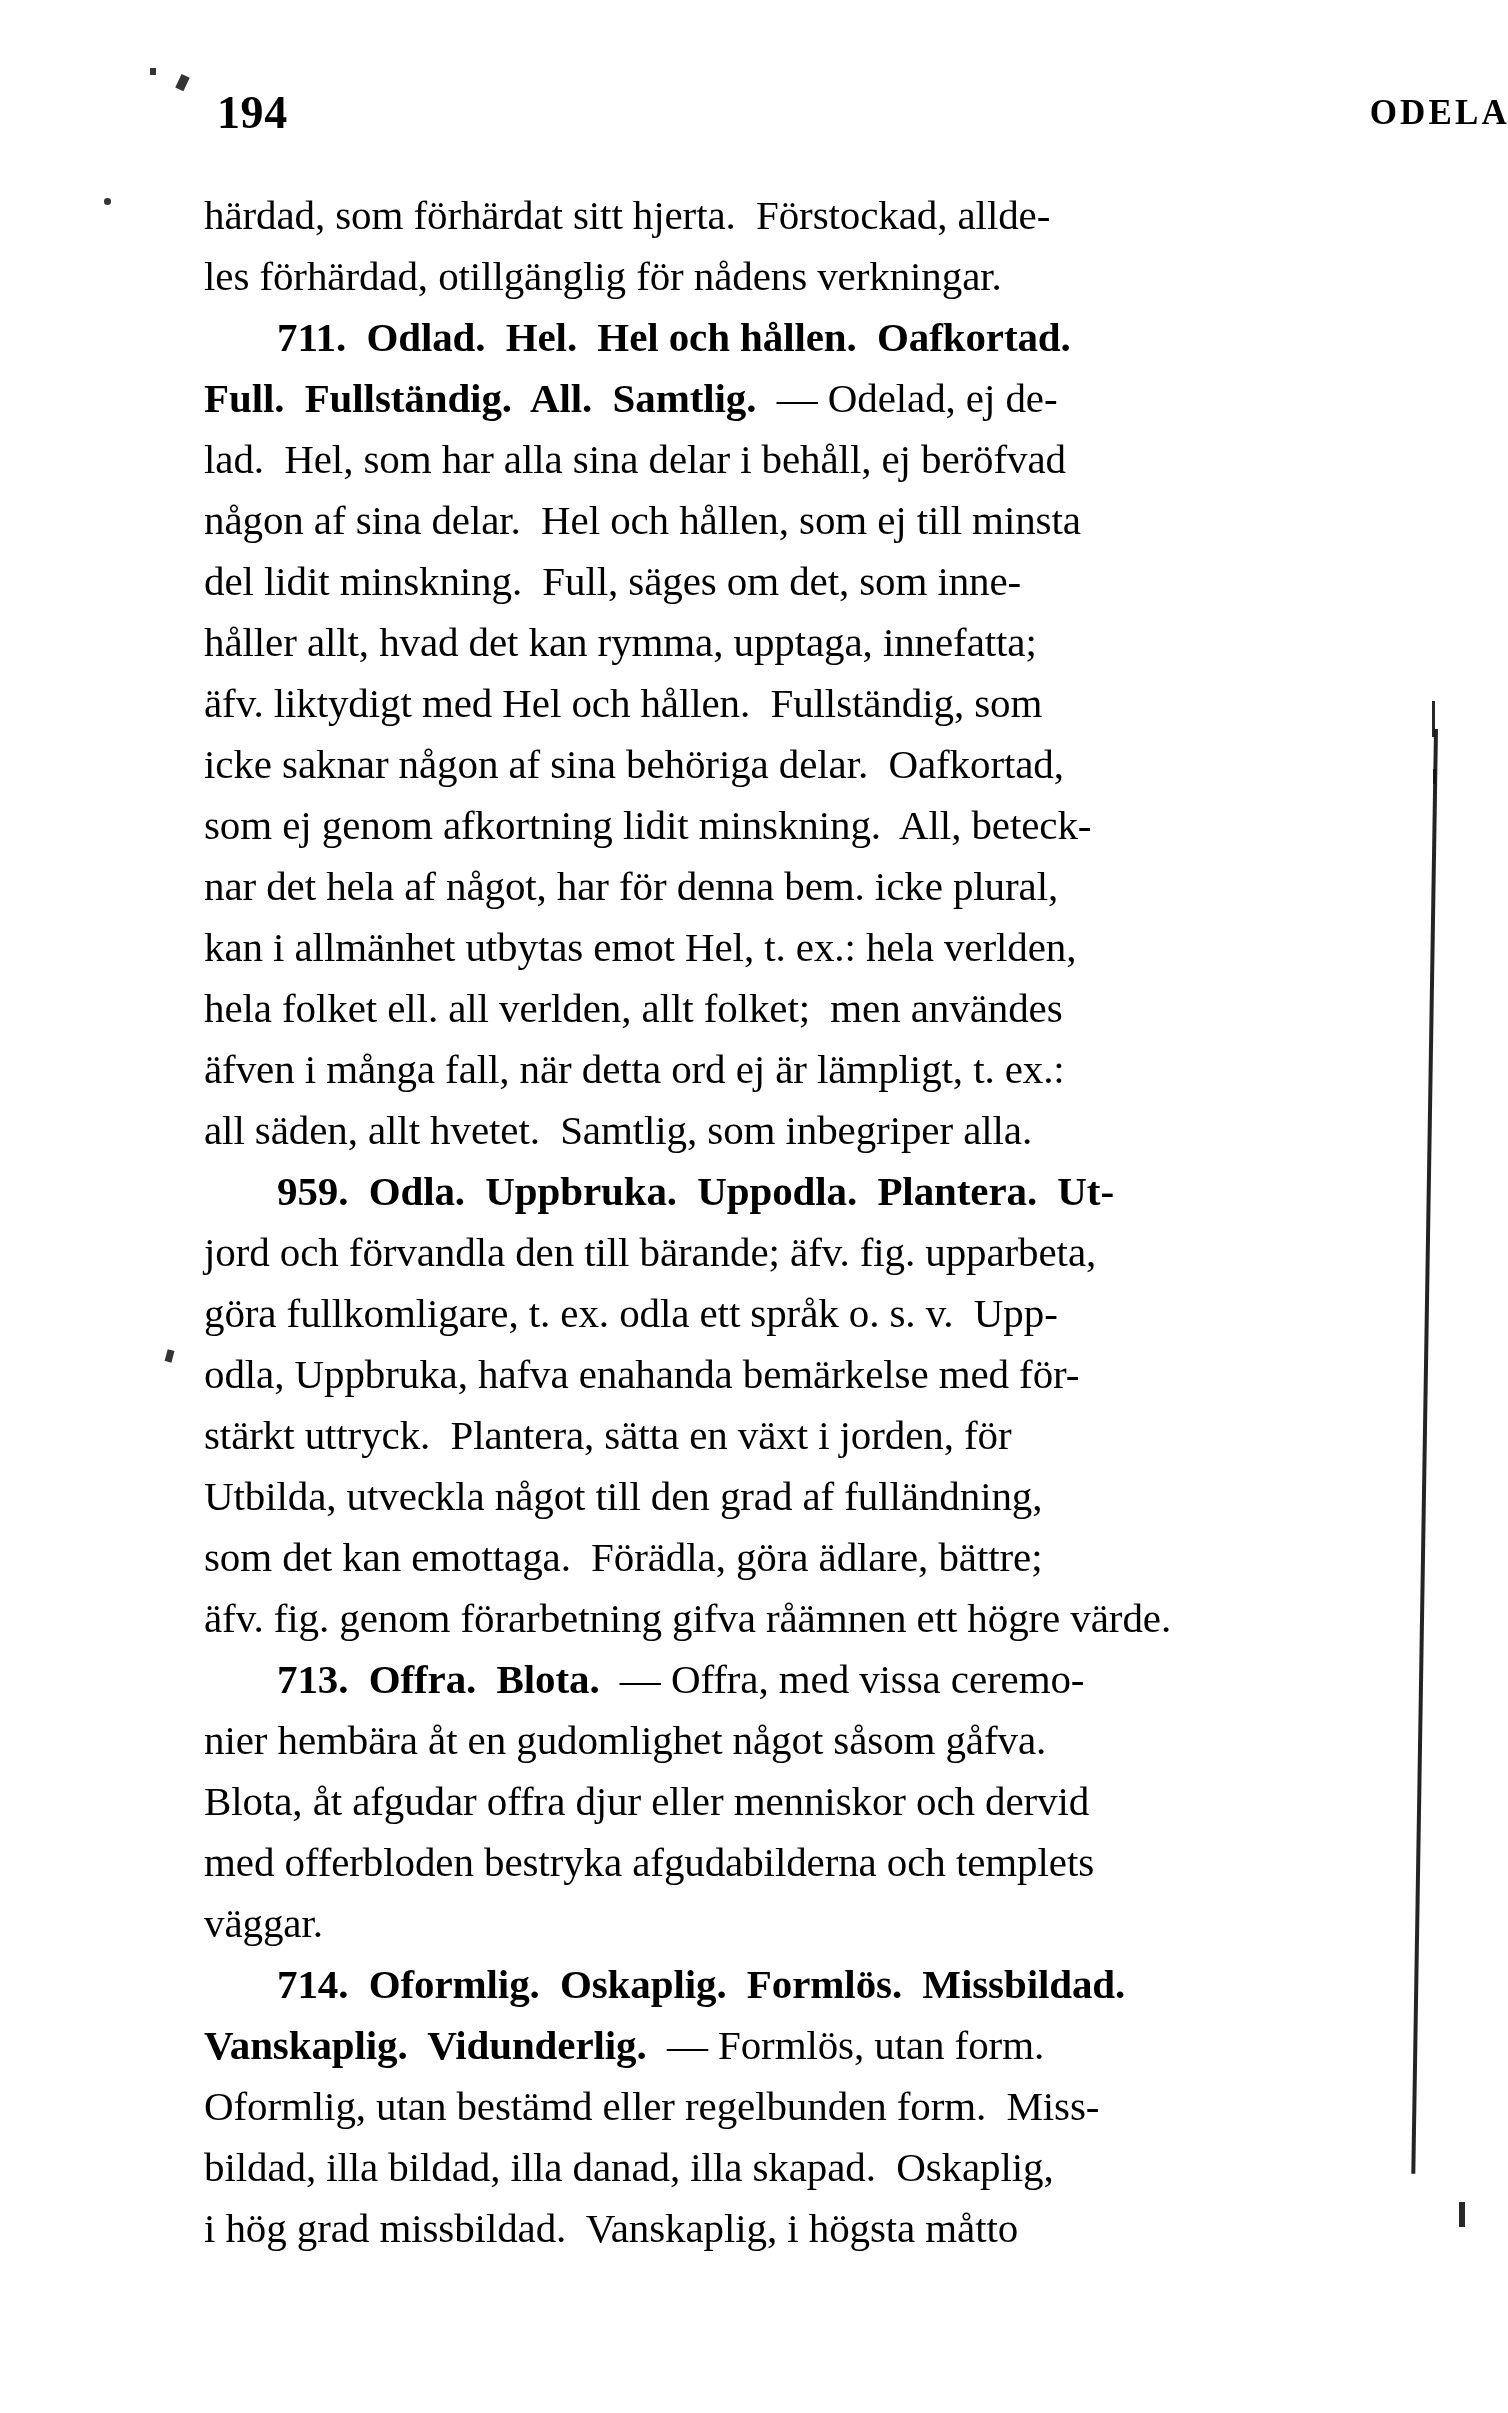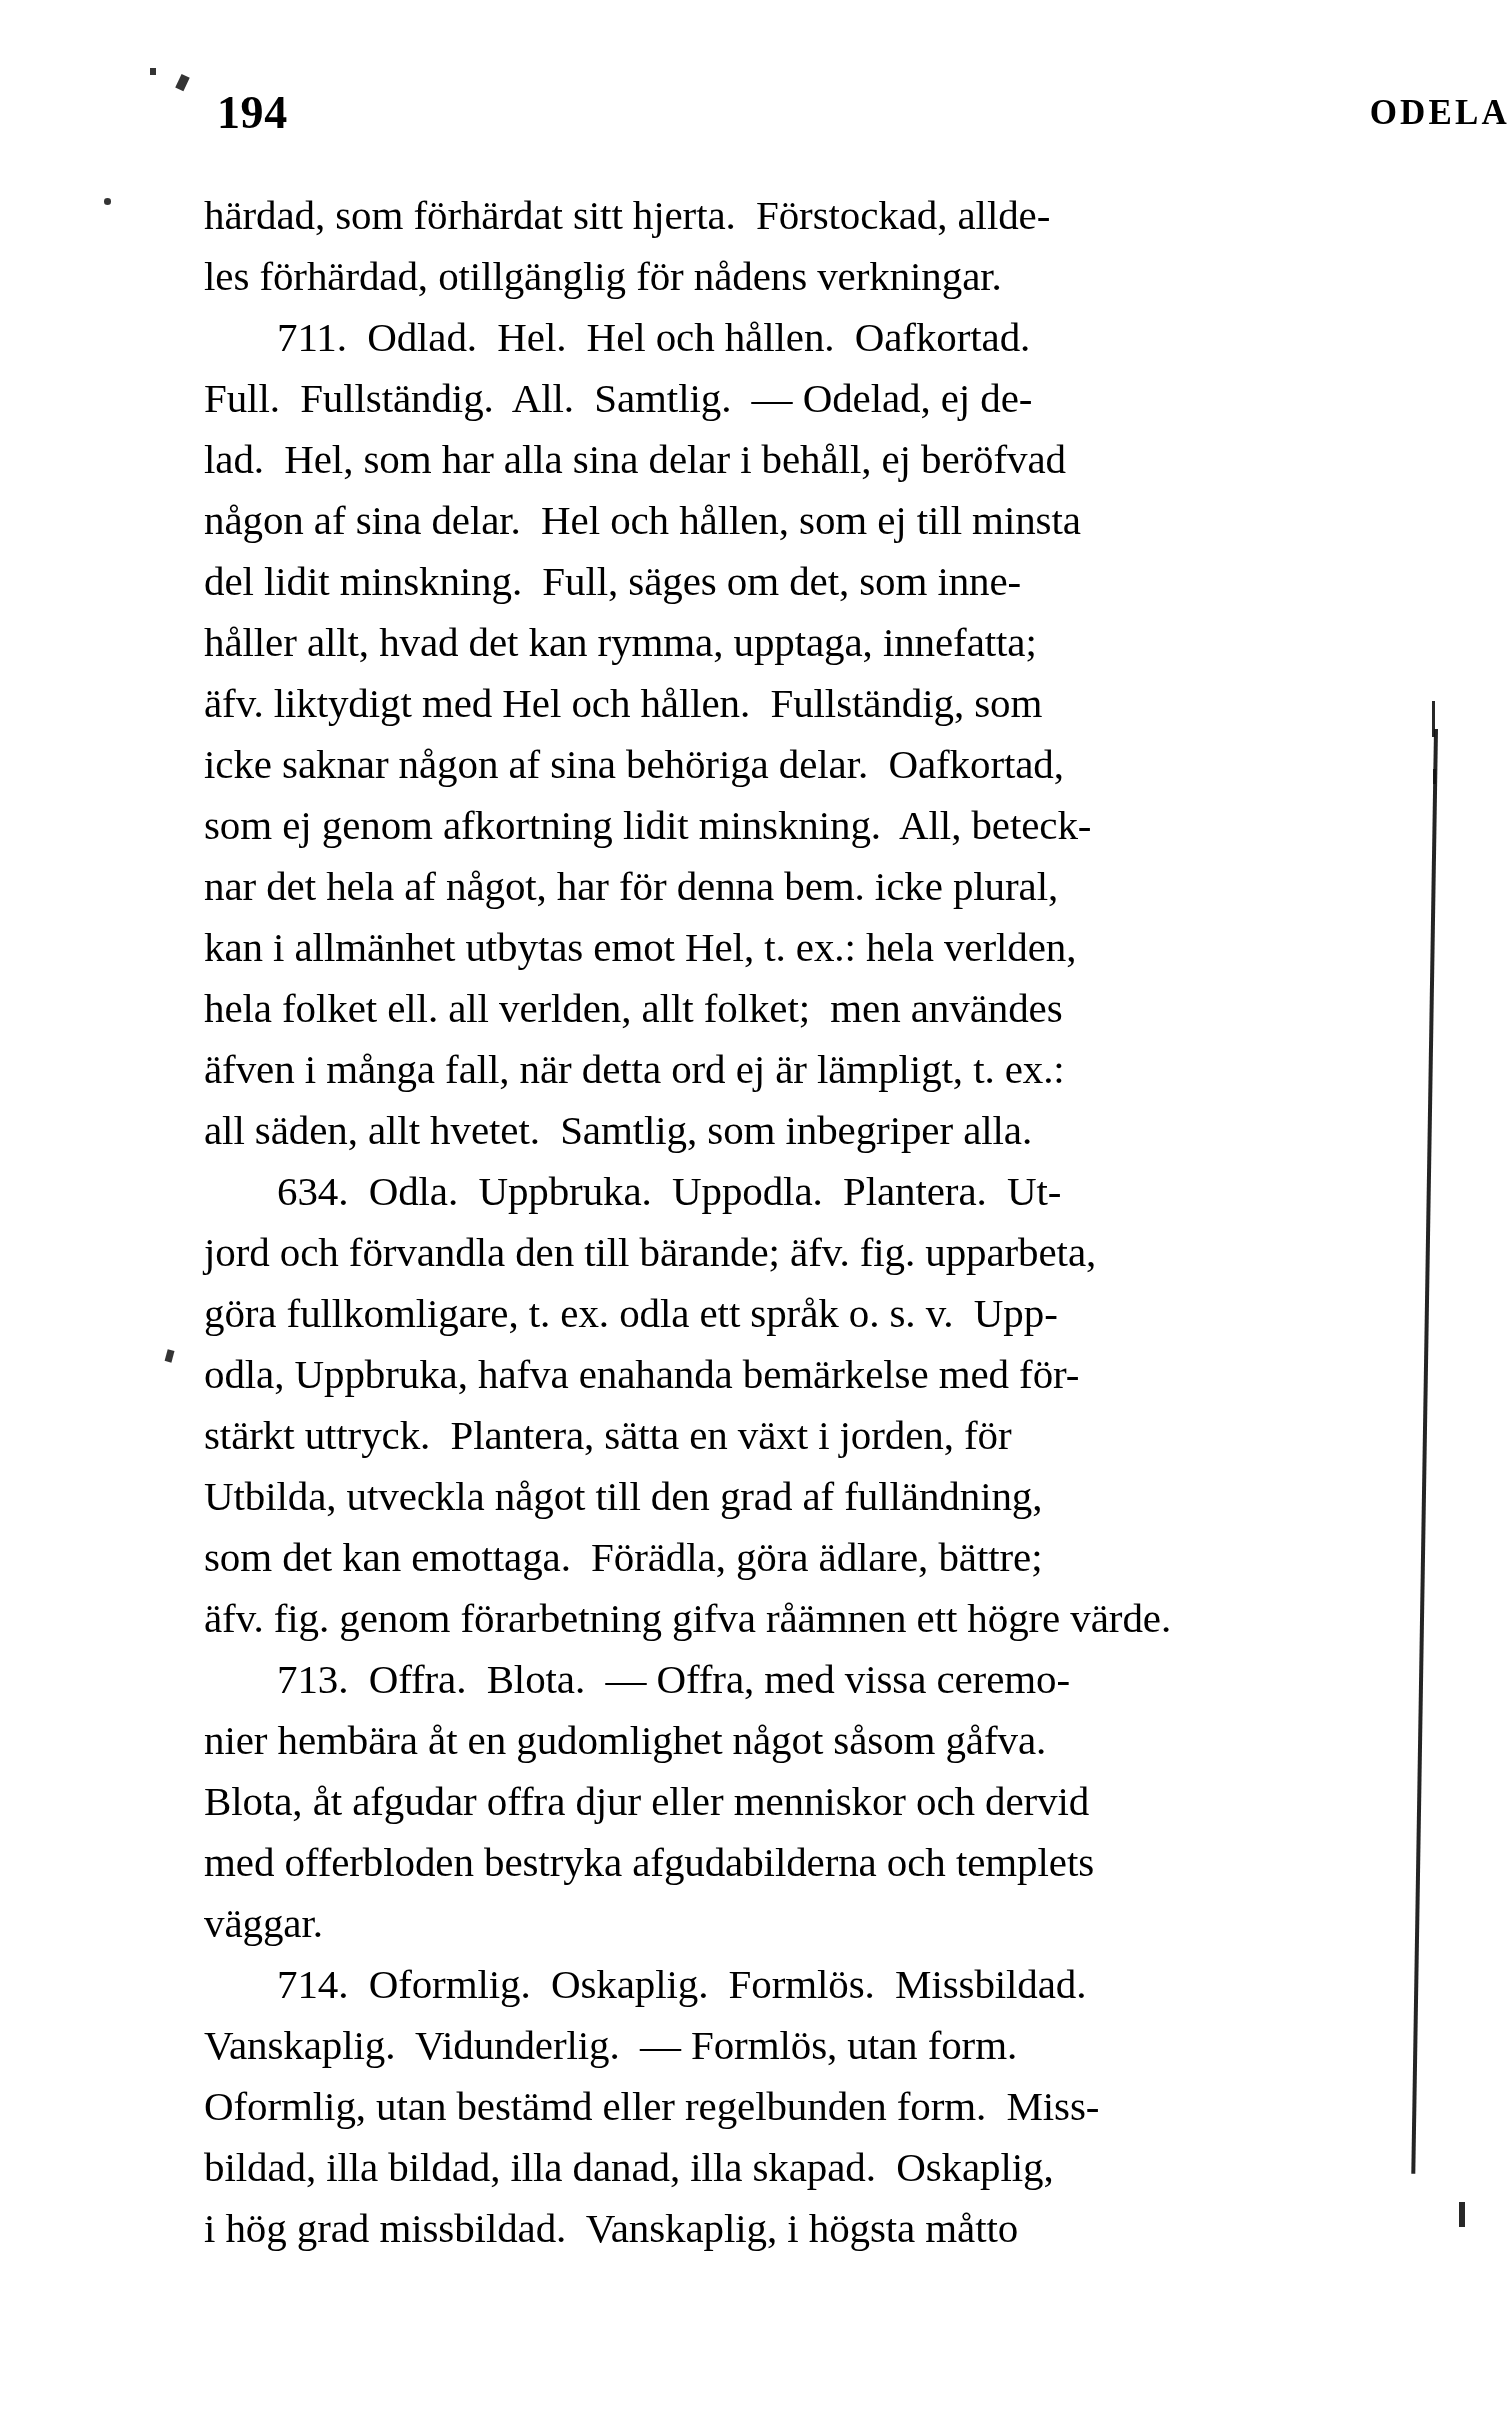--- a/index.html
+++ b/index.html
@@ -65,21 +65,21 @@
     line-height: 61px;
     letter-spacing: -0.1px;
     word-spacing: 0px;
     height: 61px;
   }
   .ln.indent { padding-left: 73px; }
 
   
   .ln i, .ln b, .ln span { font-style: inherit; font-weight: inherit; }
   i.it  { }
-  b.bd  { font-weight: 400; font-style: normal; }
+  b.bd  { font-weight: 700; font-style: normal; }
 
   
   .edge-line {
     position: absolute;
     top: 729px;
     left: 1434px;
     width: 4.3px;
     height: 1445px;
     background: #111;
     transform: rotate(0.9deg);
@@ -117,21 +117,21 @@
       <div class="ln"><span>del lidit minskning.  </span><i class="it">Full</i><span>, säges om det, som inne-</span></div>
       <div class="ln"><span>håller allt, hvad det kan rymma, upptaga, innefatta;</span></div>
       <div class="ln"><span>äfv. liktydigt med Hel och hållen.  </span><i class="it">Fullständig</i><span>, som</span></div>
       <div class="ln"><span>icke saknar någon af sina behöriga delar.  </span><i class="it">Oafkortad</i><span>,</span></div>
       <div class="ln"><span>som ej genom afkortning lidit minskning.  </span><i class="it">All</i><span>, beteck-</span></div>
       <div class="ln"><span>nar det hela af något, har för denna bem. icke plural,</span></div>
       <div class="ln"><span>kan i allmänhet utbytas emot Hel, t. ex.: hela verlden,</span></div>
       <div class="ln"><span>hela folket ell. all verlden, allt folket;  men användes</span></div>
       <div class="ln"><span>äfven i många fall, när detta ord ej är lämpligt, t. ex.:</span></div>
       <div class="ln"><span>all säden, allt hvetet.  </span><i class="it">Samtlig</i><span>, som inbegriper alla.</span></div>
-      <div class="ln indent"><b class="bd">634.  Odla.  Uppbruka.  Uppodla.  Plantera.  Ut-</b></div>
+      <div class="ln indent"><b class="bd">959.  Odla.  Uppbruka.  Uppodla.  Plantera.  Ut-</b></div>
       <div class="ln"><span>jord och förvandla den till bärande; äfv. fig. upparbeta,</span></div>
       <div class="ln"><span>göra fullkomligare, t. ex. odla ett språk o. s. v.  </span><i class="it">Upp-</i></div>
       <div class="ln"><i class="it">odla</i><span>, </span><i class="it">Uppbruka</i><span>, hafva enahanda bemärkelse med för-</span></div>
       <div class="ln"><span>stärkt uttryck.  </span><i class="it">Plantera</i><span>, sätta en växt i jorden, för</span></div>
       <div class="ln"><i class="it">Utbilda</i><span>, utveckla något till den grad af fulländning,</span></div>
       <div class="ln"><span>som det kan emottaga.  </span><i class="it">Förädla</i><span>, göra ädlare, bättre;</span></div>
       <div class="ln"><span>äfv. fig. genom förarbetning gifva råämnen ett högre värde.</span></div>
       <div class="ln indent"><b class="bd">713.  Offra.  Blota.</b><span>  — </span><i class="it">Offra</i><span>, med vissa ceremo-</span></div>
       <div class="ln"><span>nier hembära åt en gudomlighet något såsom gåfva.</span></div>
       <div class="ln"><i class="it">Blota</i><span>, åt afgudar offra djur eller menniskor och dervid</span></div>

